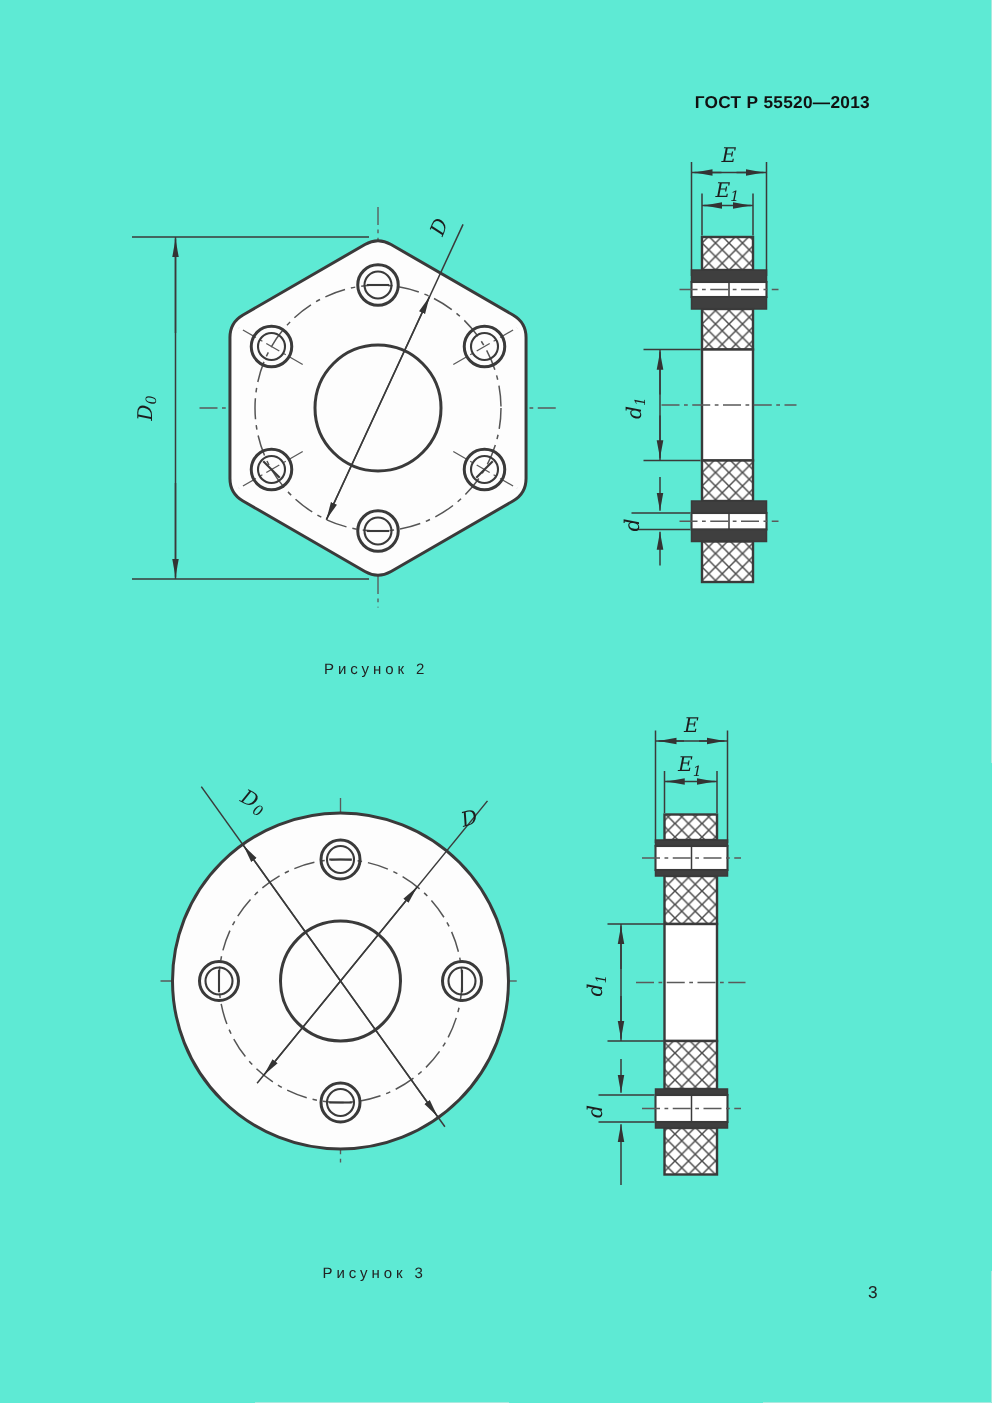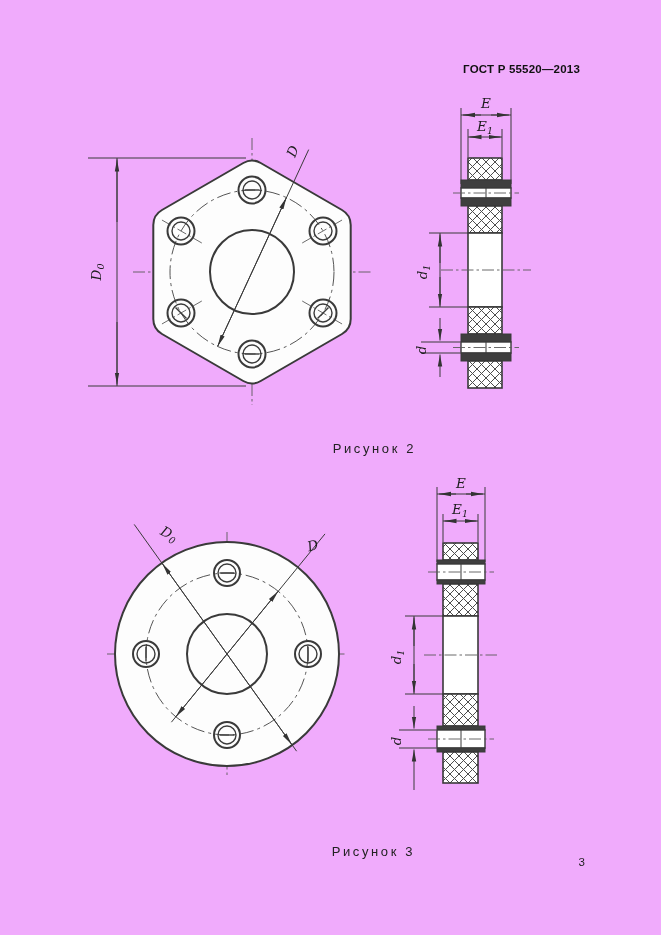--- a/index.html
+++ b/index.html
@@ -1,39 +1,39 @@
 <!DOCTYPE html>
 <html><head>
 <meta charset="utf-8">
 <style>
   html,body{margin:0;padding:0;background:#e8e8e8;}
   .page{
     position:relative;
     width:661px;height:935px;
-    background:#f0abfc;
+    background:#5eead4;
     font-family:"Liberation Sans", sans-serif;
     color:#1c1c1c;
     overflow:hidden;
     margin:0 auto;
   }
   .std-header{
     position:absolute;
     top:63px;right:81px;
     font-size:11.5px;
     font-weight:bold;
     letter-spacing:0.2px;
     color:#111;
   }
   .fig-caption{
     position:absolute;
-    font-size:13px;
+    font-size:10px;
     letter-spacing:2.6px;
     color:#222;
     width:200px;
-    text-align:right;
+    text-align:left;
   }
   .caption-2{left:216px;top:441px;}
   .caption-3{left:215px;top:844px;}
   .page-number{
     position:absolute;
     right:76px;top:856px;
     font-size:11.5px;
     color:#222;
   }
   svg text{

